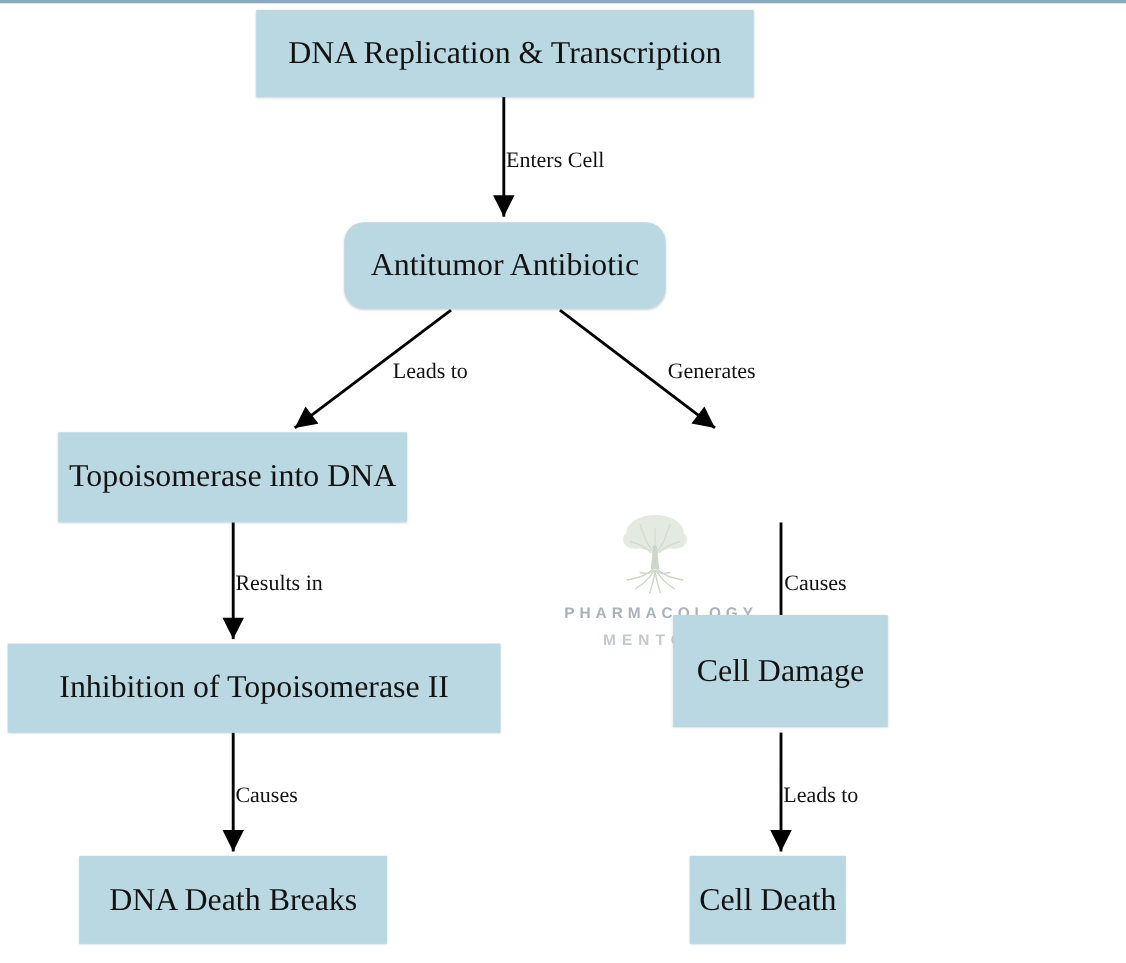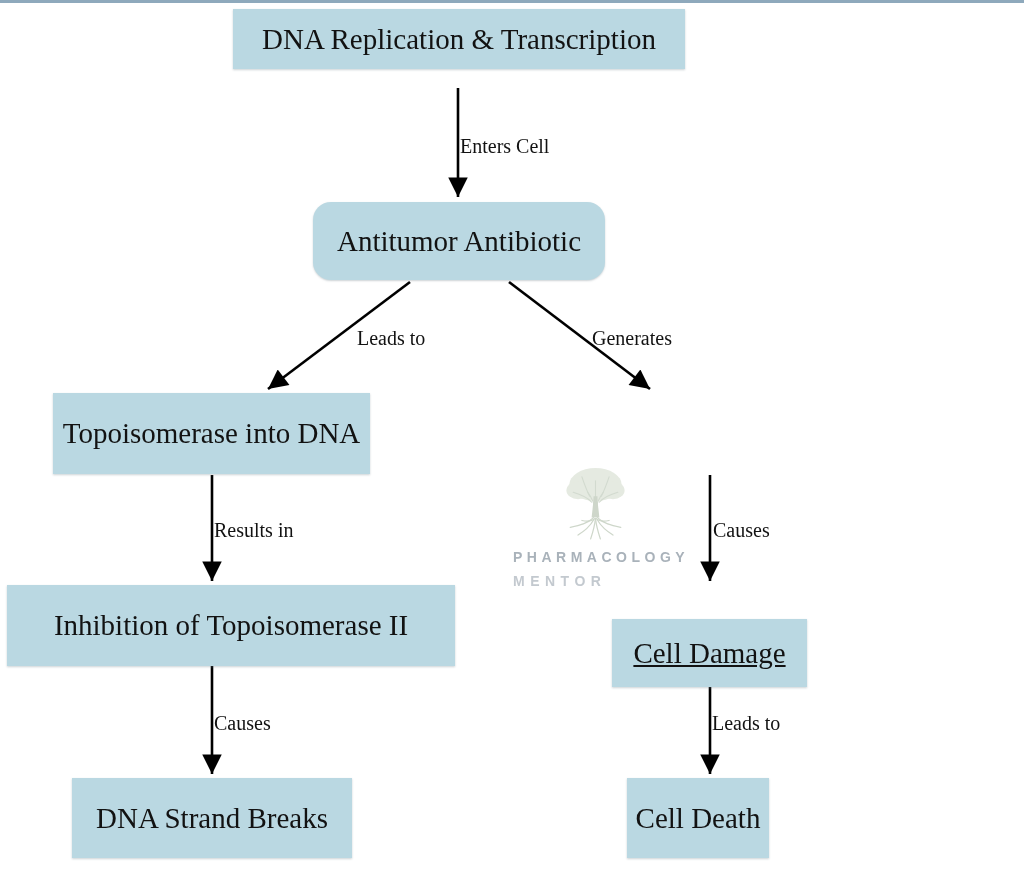--- a/index.html
+++ b/index.html
@@ -37,52 +37,52 @@
   }
   .edge-label{
     position:absolute;
     font-size:20px;
     line-height:30px;
     white-space:nowrap;
   }
   .arrows{position:absolute;left:0;top:0;pointer-events:none;}
   .watermark{
     position:absolute;left:513px;top:463px;width:164px;
-    text-align:left;
+    text-align:center;
     font-family:"Liberation Sans","DejaVu Sans",sans-serif;
     user-select:none;
   }
   .watermark .tree{display:block;margin:0 auto;opacity:.8;}
   .wm-line1{
     display:block;
     font-size:14px;font-weight:bold;
     letter-spacing:4.5px;
     color:var(--watermark-text);
     margin-top:4px;
   }
   .wm-line2{
     display:block;
     font-size:14px;font-weight:bold;
     letter-spacing:5.5px;
     color:var(--watermark-subtext);
     margin-top:8px;
   }
   
-  #n-dna-replication {left:233px;top:9px;  width:452px;height:60px;}
+  #n-dna-replication {left:233px;top:9px;  width:452px;height:79px;}
   #n-antitumor       {left:313px;top:202px;width:292px;height:78px;border-radius:18px;}
   #n-intercalation   {left:53px; top:393px;width:317px;height:81px;}
   #n-ros             {left:408px;top:393px;width:605px;height:81px;}
   #n-topoisomerase   {left:7px;  top:585px;width:448px;height:81px;}
-  #n-cell-damage     {left:612px;top:619px;width:195px;height:68px;text-decoration:underline;}
+  #n-cell-damage     {left:612px;top:559px;width:195px;height:102px;}
   #n-dna-breaks      {left:72px; top:778px;width:280px;height:80px;}
   #n-cell-death      {left:627px;top:778px;width:142px;height:80px;}
   
   #l-enters-cell {left:460px;top:131px;}
   #l-leads-to-1  {left:357px;top:323px;}
-  #l-generates   {left:592px;top:323px;}
+  #l-generates   {left:607px;top:323px;}
   #l-results-in  {left:214px;top:515px;}
   #l-causes-1    {left:713px;top:515px;}
   #l-causes-2    {left:214px;top:708px;}
   #l-leads-to-2  {left:712px;top:708px;}
 </style>
 </head>
 <body>
 
 <div class="canvas">
 
@@ -135,21 +135,21 @@
     </svg>
     <span class="wm-line1">PHARMACOLOGY</span>
     <span class="wm-line2">MENTOR</span>
   </div>
 
   <div class="node" id="n-dna-replication">DNA Replication &amp; Transcription</div>
   <div class="node" id="n-antitumor">Antitumor Antibiotic</div>
   <div class="node" id="n-intercalation">Topoisomerase into DNA</div>
   <div class="node" id="n-topoisomerase">Inhibition of Topoisomerase II</div>
   <div class="node" id="n-cell-damage">Cell Damage</div>
-  <div class="node" id="n-dna-breaks">DNA Strand Breaks</div>
+  <div class="node" id="n-dna-breaks">DNA Death Breaks</div>
   <div class="node" id="n-cell-death">Cell Death</div>
 
   <div class="edge-label" id="l-enters-cell">Enters Cell</div>
   <div class="edge-label" id="l-leads-to-1">Leads to</div>
   <div class="edge-label" id="l-generates">Generates</div>
   <div class="edge-label" id="l-results-in">Results in</div>
   <div class="edge-label" id="l-causes-1">Causes</div>
   <div class="edge-label" id="l-causes-2">Causes</div>
   <div class="edge-label" id="l-leads-to-2">Leads to</div>
 

